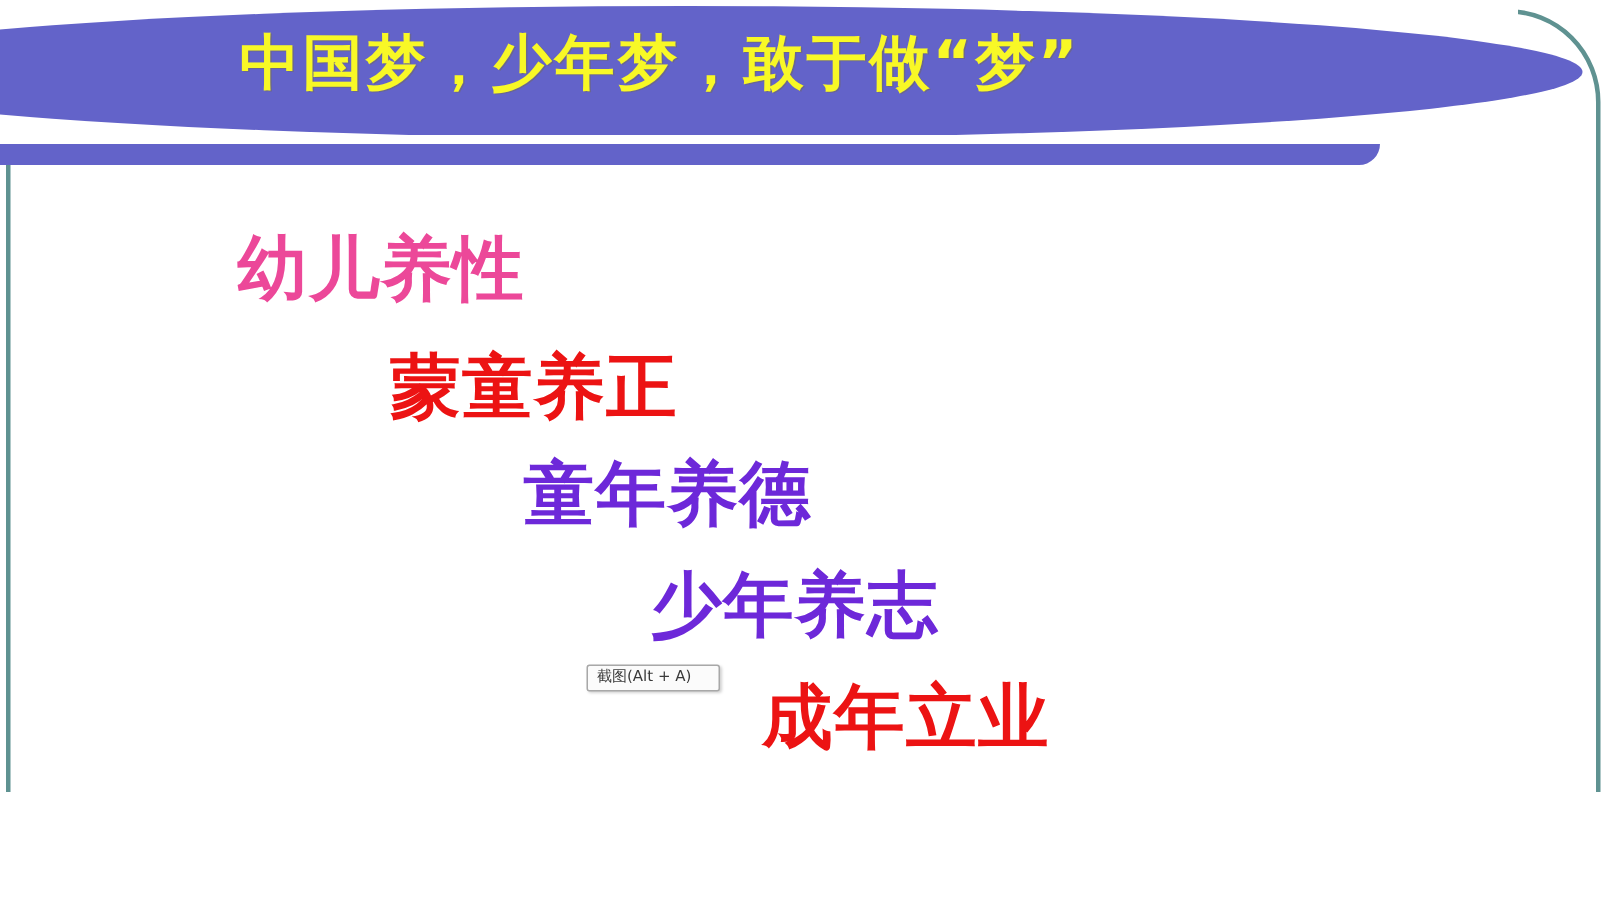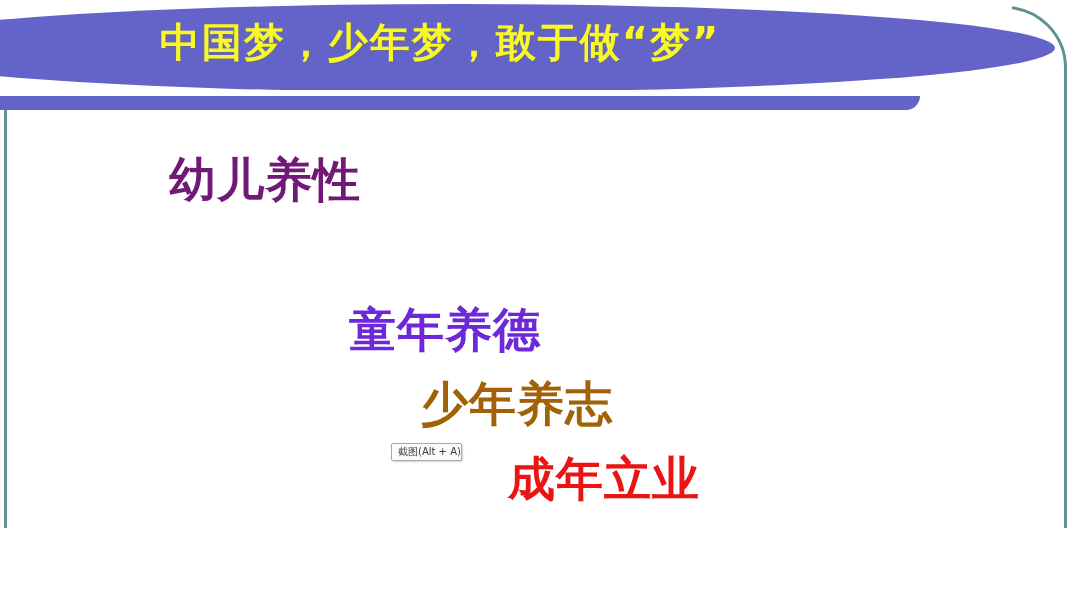--- a/index.html
+++ b/index.html
@@ -106,21 +106,21 @@
     font-family: "DejaVu Sans", "Liberation Sans", sans-serif;
   }
   .line.red   { color: #ec1313; }
   .line.black { color: #151515; }
 
   
   .snip-tooltip {
     position: absolute;
     left: 391px;
     top: 443px;
-    padding: 1px 0 2px 6px;
+    padding: 1px 18px 2px 6px;
     background: #fbfbfb;
     border: 1px solid #a8a8a8;
     border-radius: 2px;
     color: #3a3a3a;
     font-size: 10px;
     line-height: 13px;
     white-space: nowrap;
     font-family: "DejaVu Sans", "Liberation Sans", sans-serif;
     box-shadow: 1px 1px 2px rgba(0,0,0,0.18);
   }
@@ -133,21 +133,22 @@
   <div class="frame" style="border-color: rgb(95, 146, 145);"></div>
   <div class="frame-top-mask"></div>
 
   <div class="banner-lower" style="background: rgb(99, 99, 201);"></div>
   <div class="banner" style="background: rgb(99, 99, 201);"></div>
   <div class="banner-gap"></div>
 
   <div class="banner-title" style="color: rgb(248, 248, 38);">中国梦，少年梦，敢于做“梦”</div>
 
   <div class="body-lines">
-    <div class="line red" style="left: 169px; top: 152px; color: #701a75;">幼儿养性</div>
+    <div class="line red" style="left: 158px; top: 152px; color: #ec4899;">幼儿养性</div>
+    <div class="line red" style="left: 260px; top: 231px; color: rgb(236, 19, 19);">蒙童养正</div>
     <div class="line red" style="left: 349px; top: 302px; color: #6d28d9;">童年养德</div>
-    <div class="line black" style="left: 421px; top: 376px; color: #a16207;">少年养志</div>
+    <div class="line black" style="left: 434px; top: 376px; color: #6d28d9;">少年养志</div>
     <div class="line red" style="left: 508px; top: 455px; color: rgb(236, 19, 19); font-family: Liberation Mono, monospace;">成年立业</div>
   </div>
 
   <div class="snip-tooltip">截图(Alt + A)</div>
 
 </div>
 
 </body></html>

